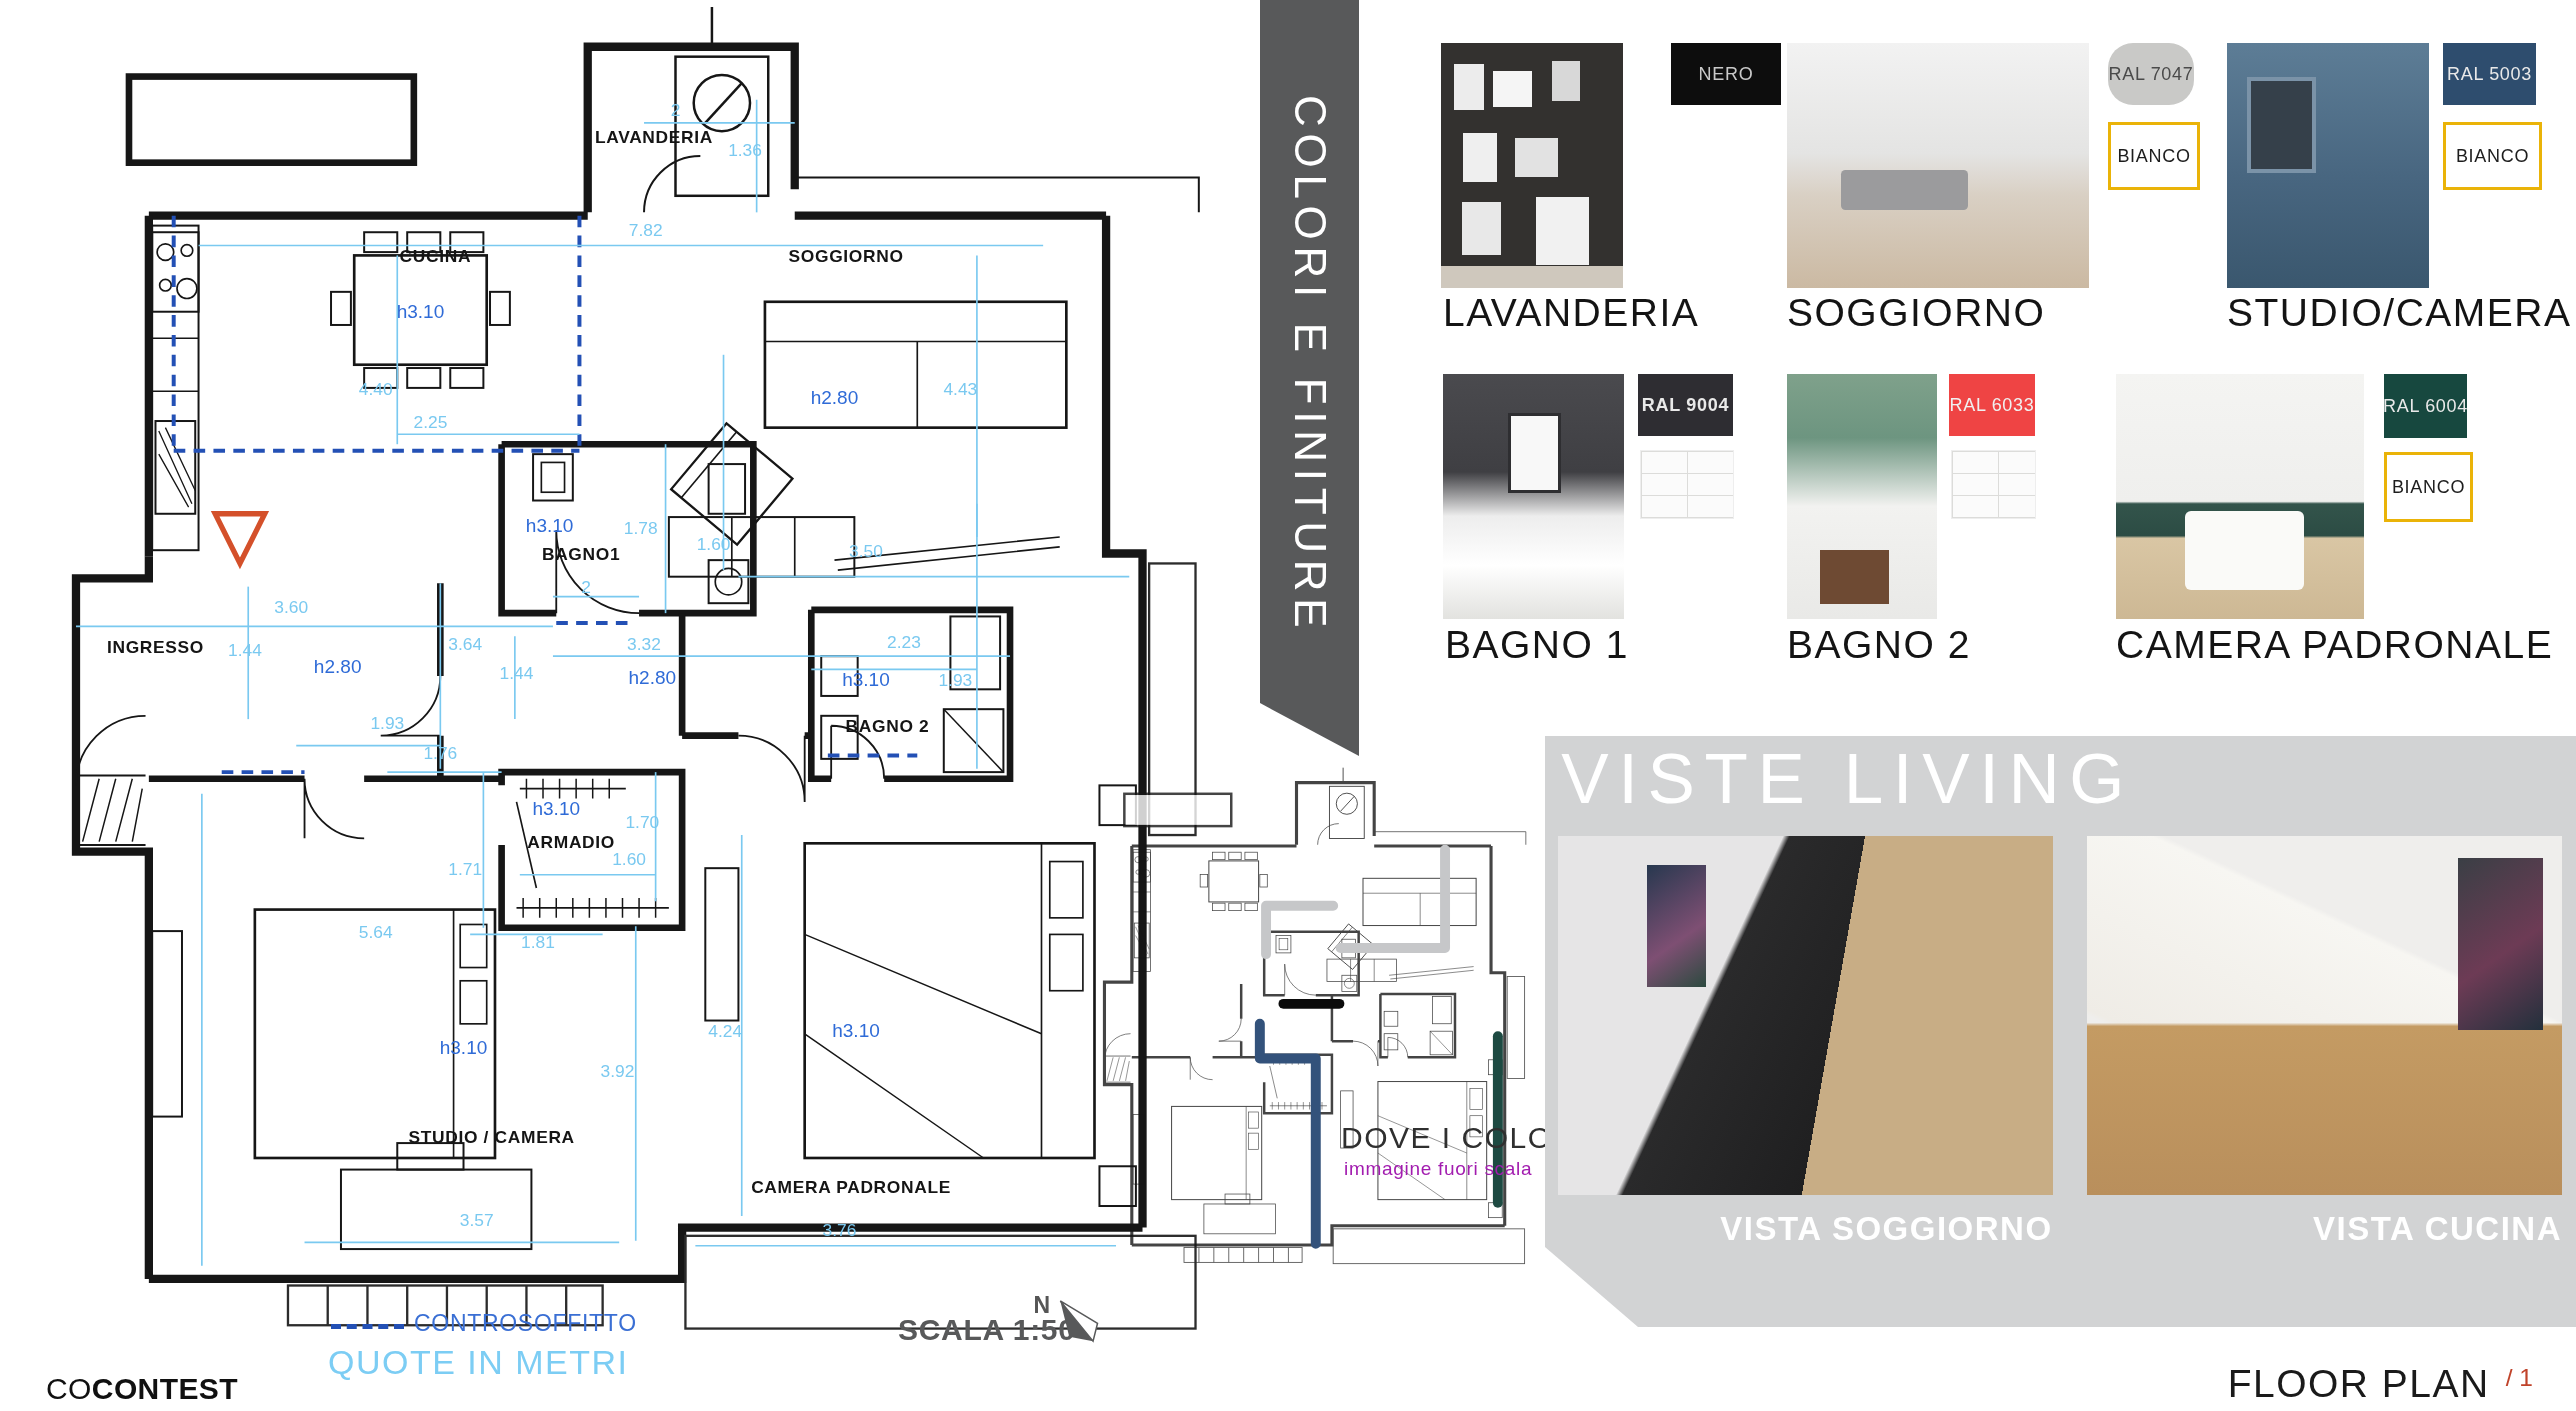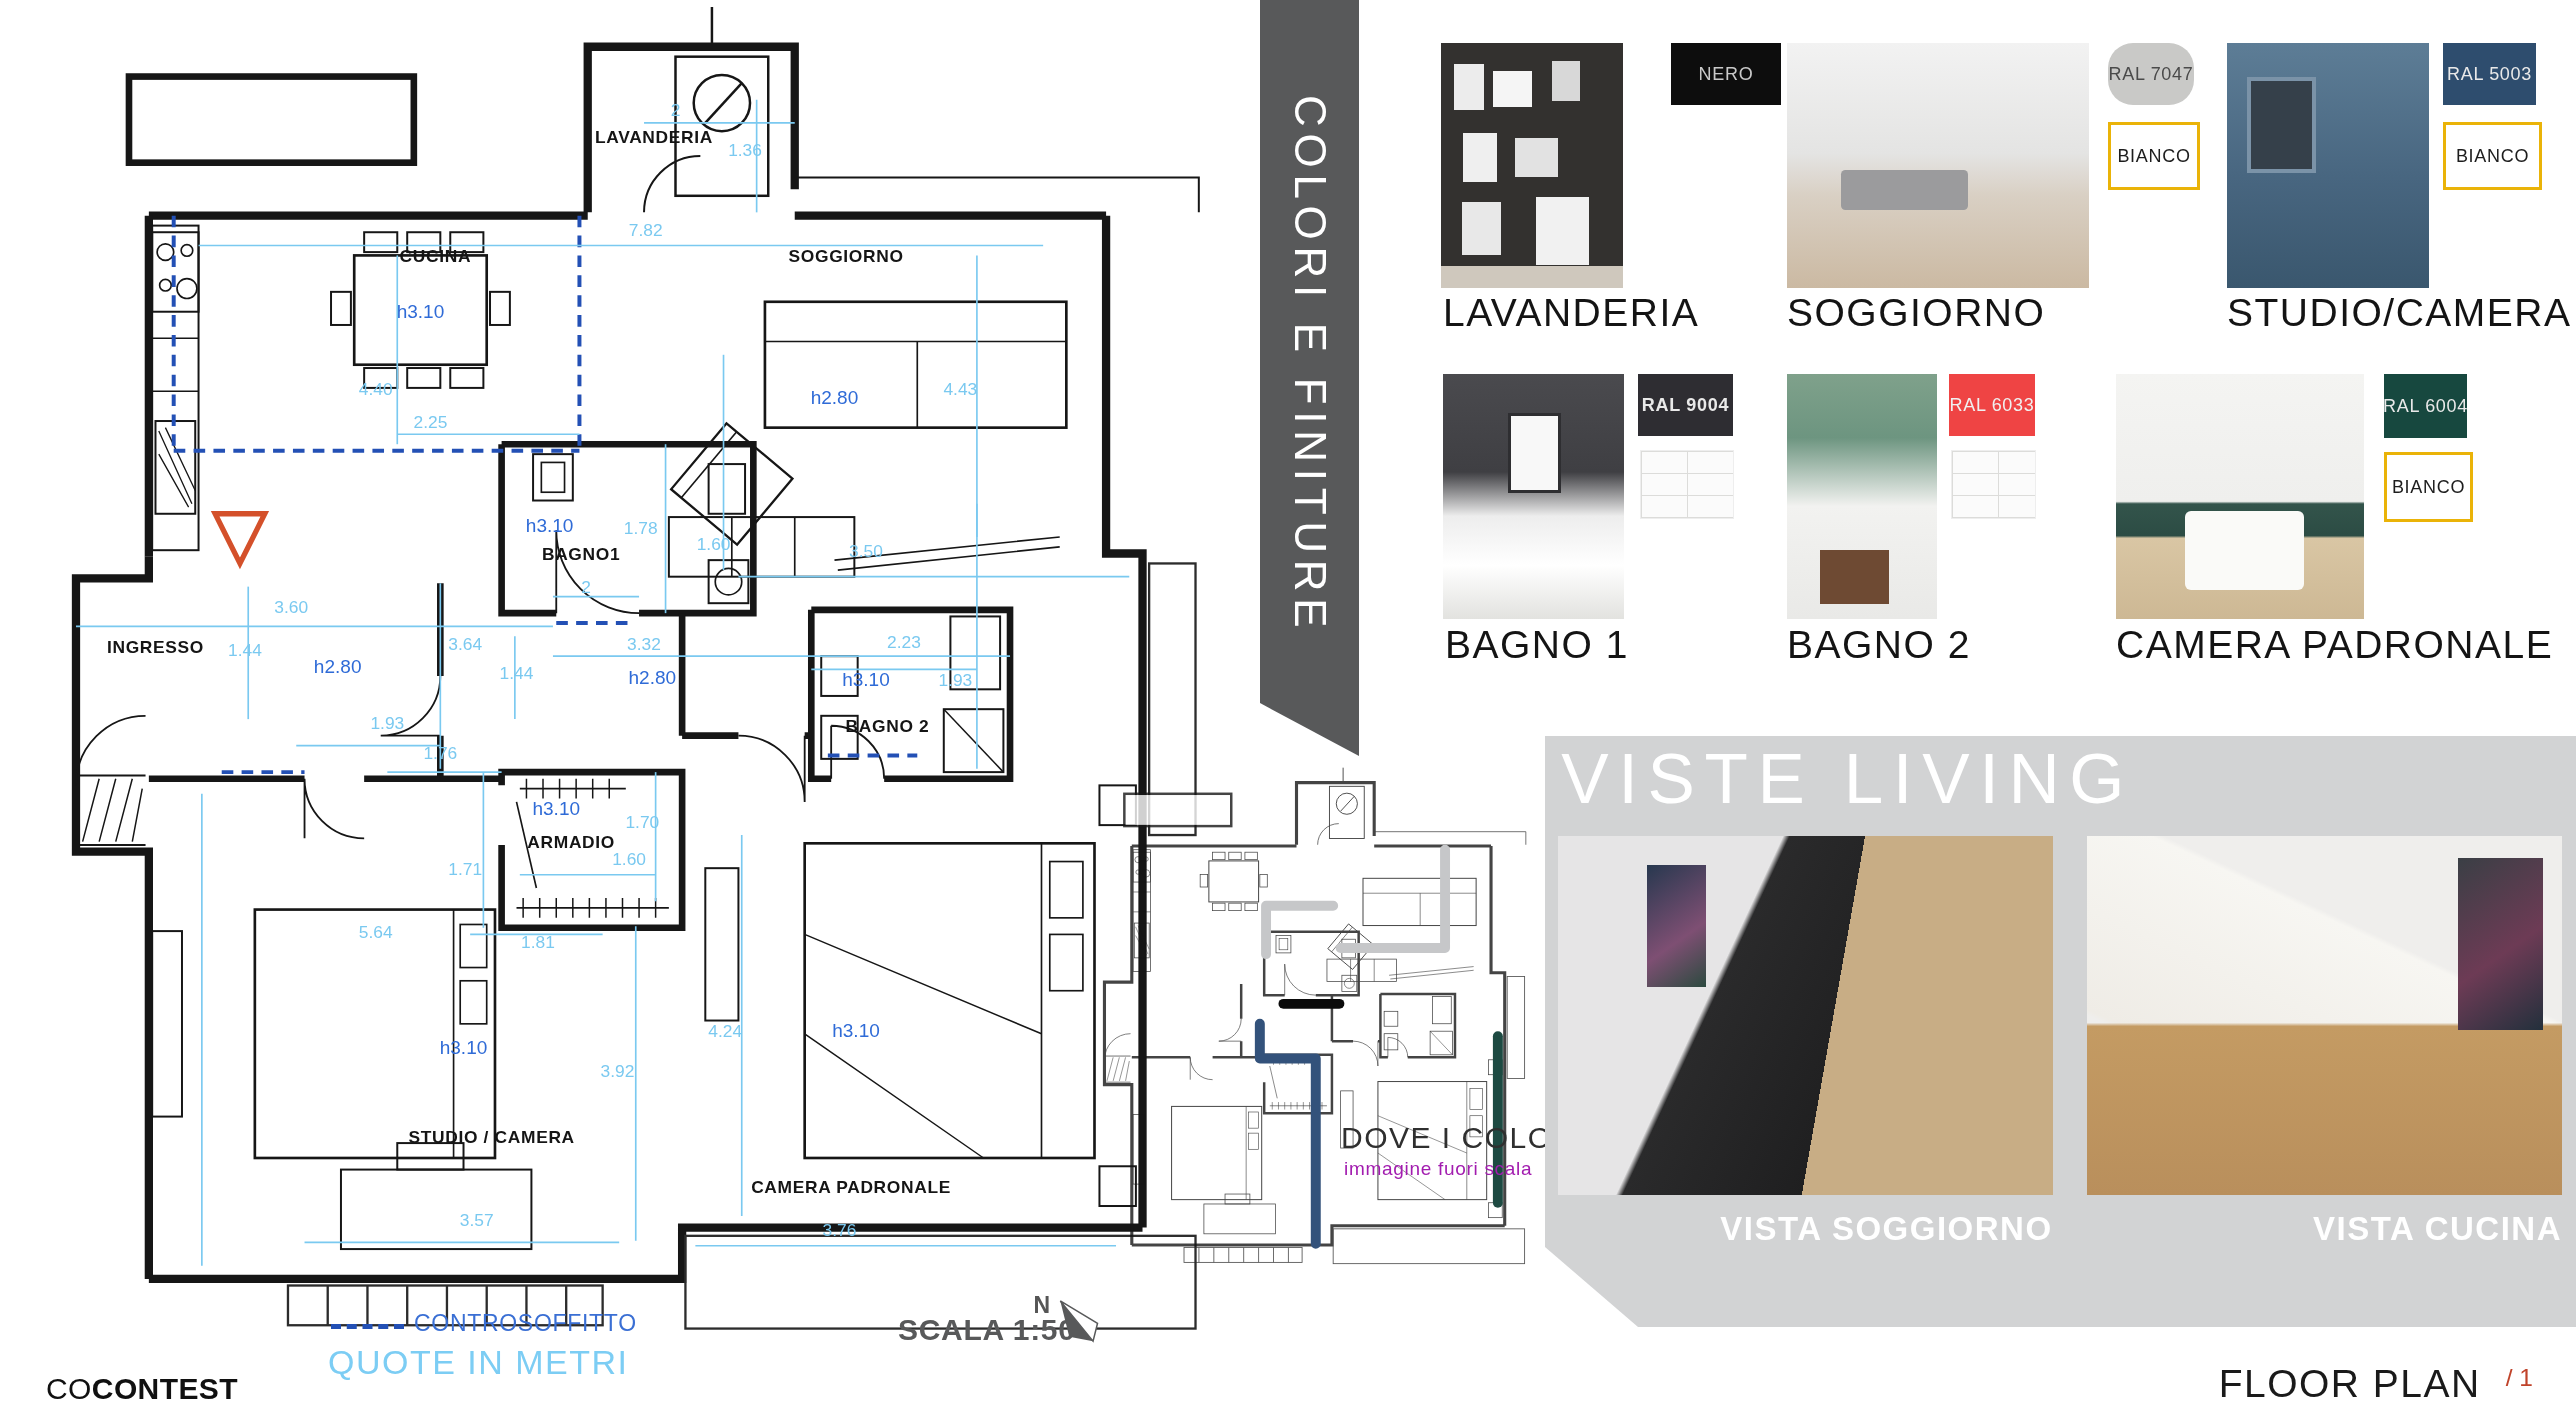--- a/index.html
+++ b/index.html
@@ -15,21 +15,21 @@
 
   
   #legend-dash{left:331px;top:1324px;width:73px;height:0;border-top:5.2px dashed #2350b5;}
   #legend-controsoffitto{left:414px;top:1310px;font-size:23px;color:#3a6fd4;letter-spacing:0.7px;}
   #legend-quote{left:328px;top:1343px;font-size:34px;color:#7ccdf4;letter-spacing:1.5px;}
   #logo{left:46px;top:1372px;font-size:30px;color:#101010;letter-spacing:0.4px;}
   #logo .l1{font-weight:400;} #logo .l2{font-weight:800;}
   #scala{left:898px;top:1313px;font-size:30px;font-weight:bold;color:#58595a;letter-spacing:0.7px;}
   #north{left:1035px;top:1295px;}
   #north .n{position:absolute;left:-1.5px;top:-3px;font-size:23px;font-weight:bold;color:#555;}
-  #footer{right:43px;top:1362px;display:flex;align-items:flex-start;gap:25px;}
+  #footer{right:43px;top:1362px;display:flex;align-items:flex-start;gap:16px;}
   #footer .t{font-size:39px;color:#1a1a1a;letter-spacing:1.5px;}
   #footer .p{font-size:24.5px;color:#c0432a;margin-top:1.5px;}
 
   
   #banner{left:1260px;top:0;width:99px;height:756px;background:#58595a;
           clip-path:polygon(0 0,100% 0,100% 100%,0 93%);display:flex;justify-content:center;}
   #banner .vtxt{writing-mode:vertical-rl;text-orientation:mixed;color:#fff;font-size:44px;
                 letter-spacing:6.7px;margin-top:95px;}
 
   

